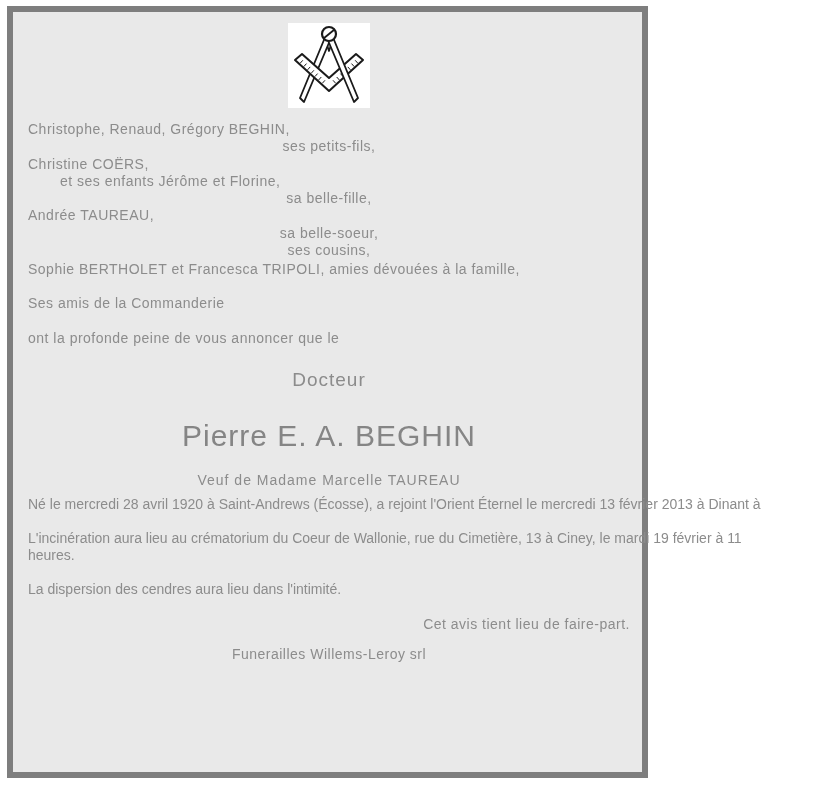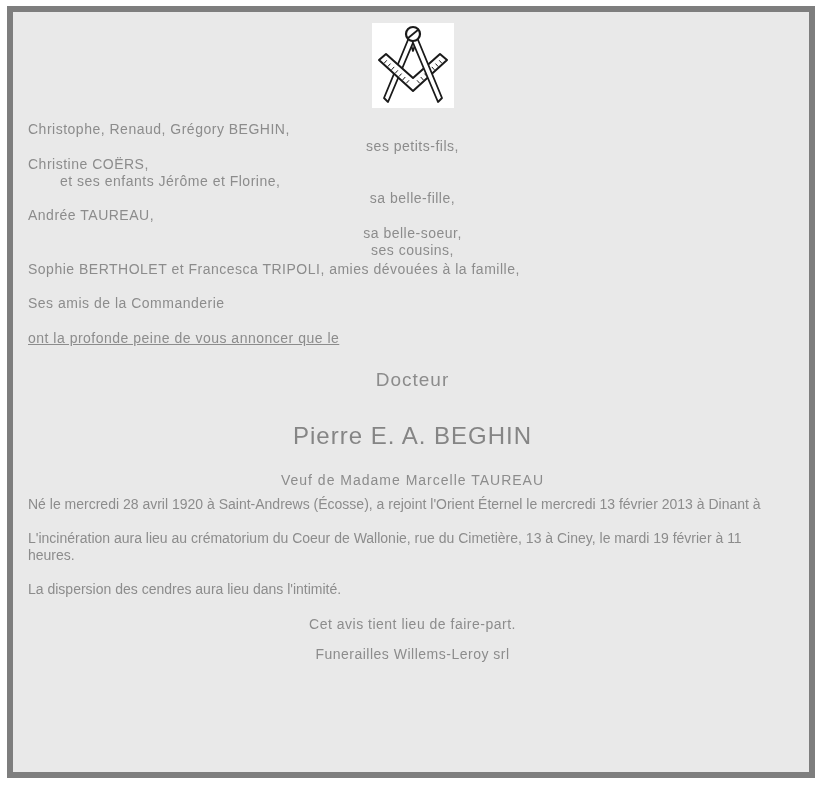--- a/index.html
+++ b/index.html
@@ -8,21 +8,21 @@
     padding: 0;
     background: #ffffff;
     width: 816px;
     height: 785px;
     overflow: hidden;
     font-family: "Liberation Sans", "DejaVu Sans", sans-serif;
   }
   .page {
     box-sizing: border-box;
     margin: 6px 1px 7px 7px;
-    width: 808px;
+    width: 641px;
     height: 772px;
     border: 6px solid #7e7e7e;
     background: #e9e9e9;
     padding: 11px 12px 0 15px;
     color: #8c8c8c;
   }
   .logo-box {
     width: 82px;
     height: 85px;
     margin: 0 auto;
@@ -41,40 +41,40 @@
   .para-line {
     font-size: 14px;
     line-height: 17px;
     letter-spacing: 0;
     white-space: nowrap;
   }
   .mt-first   { margin-top: 13px; }
   .mt-tiny    { margin-top: 1px;  }
   .mt-group   { margin-top: 2px; }
   .mt-17      { margin-top: 17px; }
-  .mt-18      { margin-top: 18px; text-decoration: underline; }
+  .mt-18      { margin-top: 18px; }
   .doctor-title {
     margin-top: 22px;
     font-size: 19px;
     line-height: 22px;
     letter-spacing: 1px;
   }
   .deceased-name {
     margin-top: 28px;
-    font-size: 24px;
+    font-size: 30px;
     line-height: 34px;
     letter-spacing: 1px;
     color: #858585;
   }
   .widower-line {
     margin-top: 19px;
     letter-spacing: 1px;
   }
   .mt-para-first { margin-top: 7px; }
-  .mt-closing    { margin-top: 18px; }
+  .mt-closing    { margin-top: 18px; text-align: right; }
   .mt-signature  { margin-top: 13px; }
 </style>
 </head>
 <body>
 
 <div class="page">
 
   <div class="logo-box">
     <svg width="82" height="85" viewBox="0 0 82 85" xmlns="http://www.w3.org/2000/svg">
       <rect x="0" y="0" width="82" height="85" fill="#ffffff"></rect>

